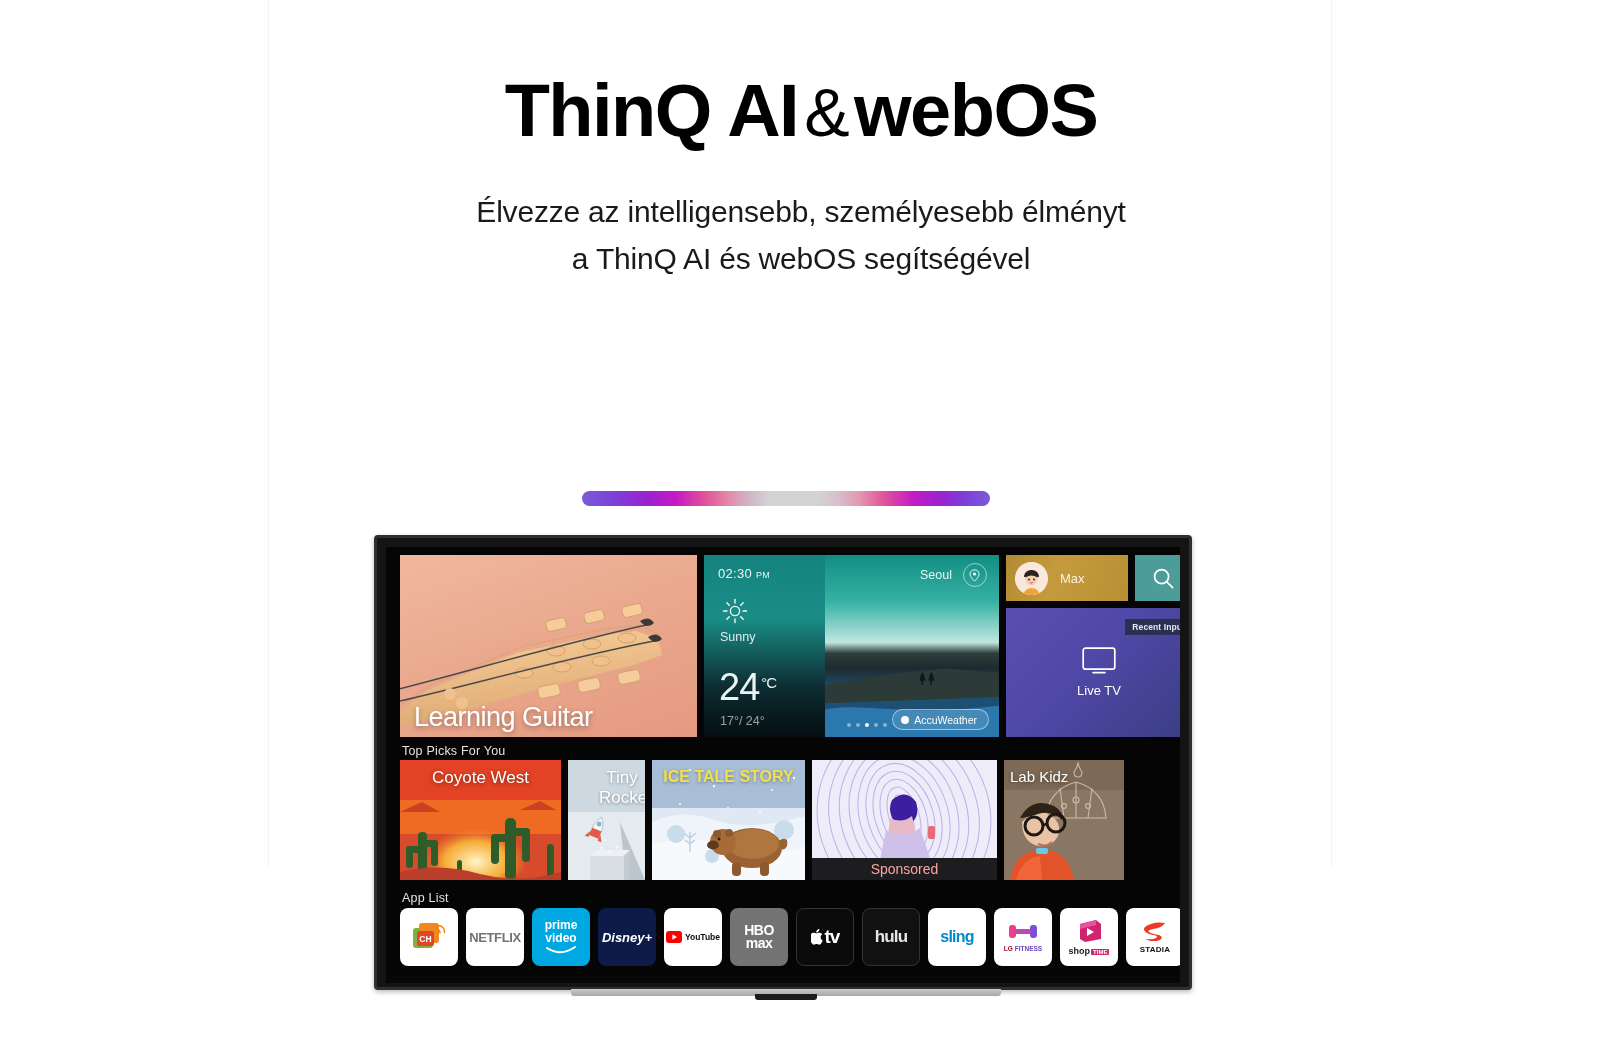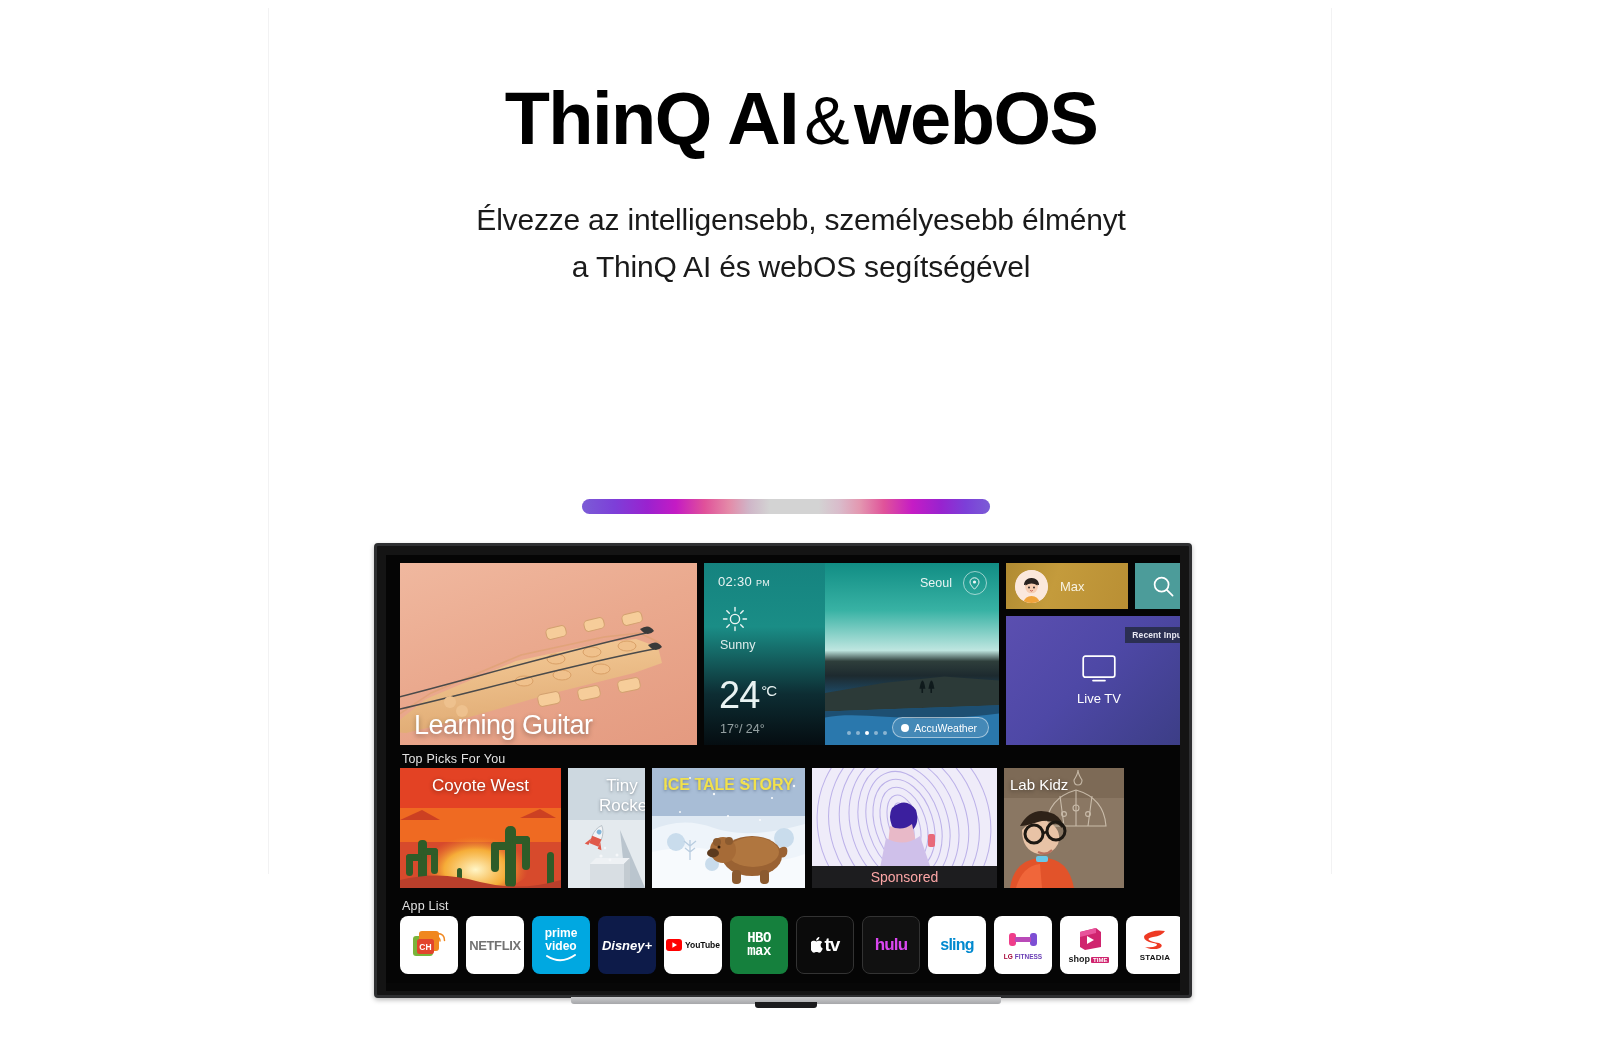--- a/index.html
+++ b/index.html
@@ -11,21 +11,21 @@
     overflow: hidden;
   }
   #page {
     position: relative;
     width: 1600px; height: 1062px;
     background: #ffffff;
   }
   
   .content-panel {
     position: absolute;
-    left: 268px; top: 8px;
+    left: 268px; top: 0;
     width: 1064px; height: 866px;
     background: #ffffff;
     border-left: 1px solid #f2f2f3;
     border-right: 1px solid #f2f2f3;
   }
 
   
   .headline {
     position: absolute;
     left: 0; top: 72px;
@@ -309,36 +309,36 @@
     width: 58px; height: 58px; flex: none;
     border-radius: 8px;
     display: flex; align-items: center; justify-content: center;
     overflow: hidden; position: relative;
   }
   .app-white { background: #ffffff; }
   .app-netflix { background: #ffffff; }
   .app-prime { background: #00a8e1; }
   .app-disney { background: #0d1b49; }
   .app-yt { background: #ffffff; }
-  .app-hbo { background: #15803d; font-family: Liberation Mono, monospace; }
+  .app-hbo { background: #737373; }
   .app-appletv { background: #0b0b0b; border: 1px solid #333; }
   .app-hulu { background: #111111; border: 1px solid #333; }
   .app-sling { background: #ffffff; }
   .app-lgfit { background: #ffffff; }
   .app-shop { background: #ffffff; }
   .app-stadia { background: #ffffff; }
 
   
   .lg-netflix { color: #737373; font-size: 13px; font-weight: 800; letter-spacing: -.4px; }
   .lg-prime   { color: #ffffff; font-size: 12px; font-weight: 700; line-height: 1.05; text-align: center; }
   .lg-disney  { color: #ffffff; font-size: 13px; font-style: italic; font-weight: 600; }
   .lg-yt      { color: #0b0b0b; font-size: 8.5px; font-weight: 700; }
   .lg-hbo     { color: #ffffff; font-size: 14px; font-weight: 800; line-height: .95; text-align: center; letter-spacing: -.5px; }
   .lg-appletv { color: #ffffff; font-size: 19px; font-weight: 600; letter-spacing: -1px; }
-  .lg-hulu    { color: #d946ef; font-size: 17px; font-weight: 800; letter-spacing: -.8px; }
+  .lg-hulu    { color: #e5e5e5; font-size: 17px; font-weight: 800; letter-spacing: -.8px; }
   .lg-sling   { color: #0089cf; font-size: 16px; font-weight: 800; letter-spacing: -.8px; }
   .lg-lgfit   { font-size: 6.5px; font-weight: 700; text-align: center; }
   .lg-shop    { color: #1b1b1b; font-size: 9px; font-weight: 700; }
   .lg-stadia  { color: #111; font-size: 8px; font-weight: 700; letter-spacing: .2px; }
   .screen-bottom-fade {
     position: absolute; left: 0; right: 0; bottom: 0; height: 8px;
     background: #070707;
   }
 </style>
 </head>

